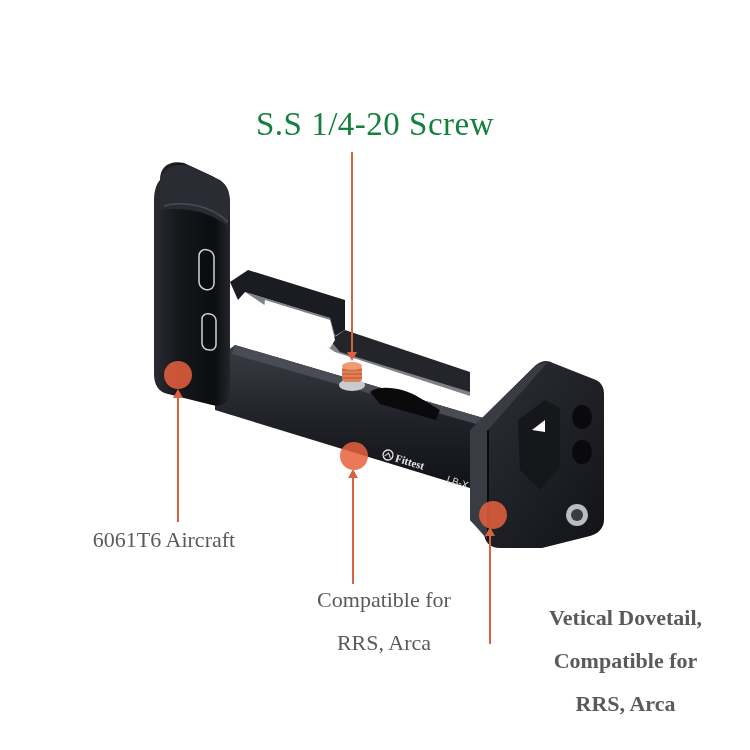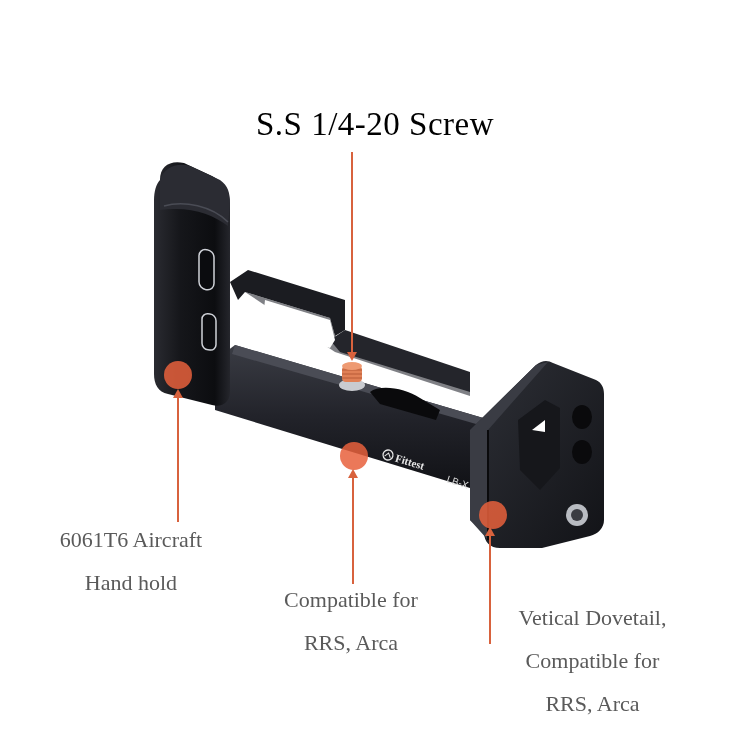--- a/index.html
+++ b/index.html
@@ -1,25 +1,25 @@
 <!DOCTYPE html>
 <html><head>
 <meta charset="utf-8">
 <style>
   html, body { margin:0; padding:0; background:#ffffff; }
   body { width:750px; height:750px; position:relative; overflow:hidden;
          font-family: "Liberation Serif", "DejaVu Serif", serif; }
   .stage { position:absolute; left:0; top:0; width:750px; height:750px; background:#fff; }
   .title { position:absolute; left:0; width:750px; top:106px; text-align:center;
-           font-size:33px; color:#000000; letter-spacing:0.5px; }
-  .label { position:absolute; text-align:center; color:#5a5a5a; font-size:22px; line-height:43px; }
+           font-size:33px; color:#15803d; letter-spacing:0.5px; }
+  .label { position:absolute; text-align:center; color:#5a5a5a; font-size:22px; line-height:43px;padding-left:33px; }
   .label div { white-space:nowrap; }
   .lbl-grip { left:0; width:262px; top:518px; }
   .lbl-bottom { left:246px; width:210px; top:578px; }
-  .lbl-vert { left:495px; width:195px; top:596px; }
+  .lbl-vert { left:495px; width:195px; top:596px;font-weight:bold; }
   .line { position:absolute; width:2px; background:#d8623d; }
   .dot { position:absolute; width:28px; height:28px; border-radius:50%;
          background:#e8603c; opacity:0.85; }
   svg.product { position:absolute; left:0; top:0; }
   .arrow-head { position:absolute; width:0; height:0; border-left:5px solid transparent;
                 border-right:5px solid transparent; }
 </style>
 </head>
 <body>
 
@@ -110,21 +110,20 @@
   <div class="dot" style="left:340px; top:442px;"></div>
   <div class="line" style="left:352px; top:476px; height:108px;"></div>
   <div class="arrow-head" style="left:348px; top:469px; border-bottom:9px solid #d8623d;"></div>
 
   <div class="dot" style="left:479px; top:501px;"></div>
   <div class="line" style="left:489px; top:534px; height:110px;"></div>
   <div class="arrow-head" style="left:485px; top:527px; border-bottom:9px solid #d8623d;"></div>
 
   <div class="label lbl-grip">
     <div>6061T6 Aircraft</div>
-    <div>Hand hold</div>
   </div>
 
   <div class="label lbl-bottom">
     <div>Compatible for</div>
     <div>RRS, Arca</div>
   </div>
 
   <div class="label lbl-vert">
     <div>Vetical Dovetail,</div>
     <div>Compatible for</div>

